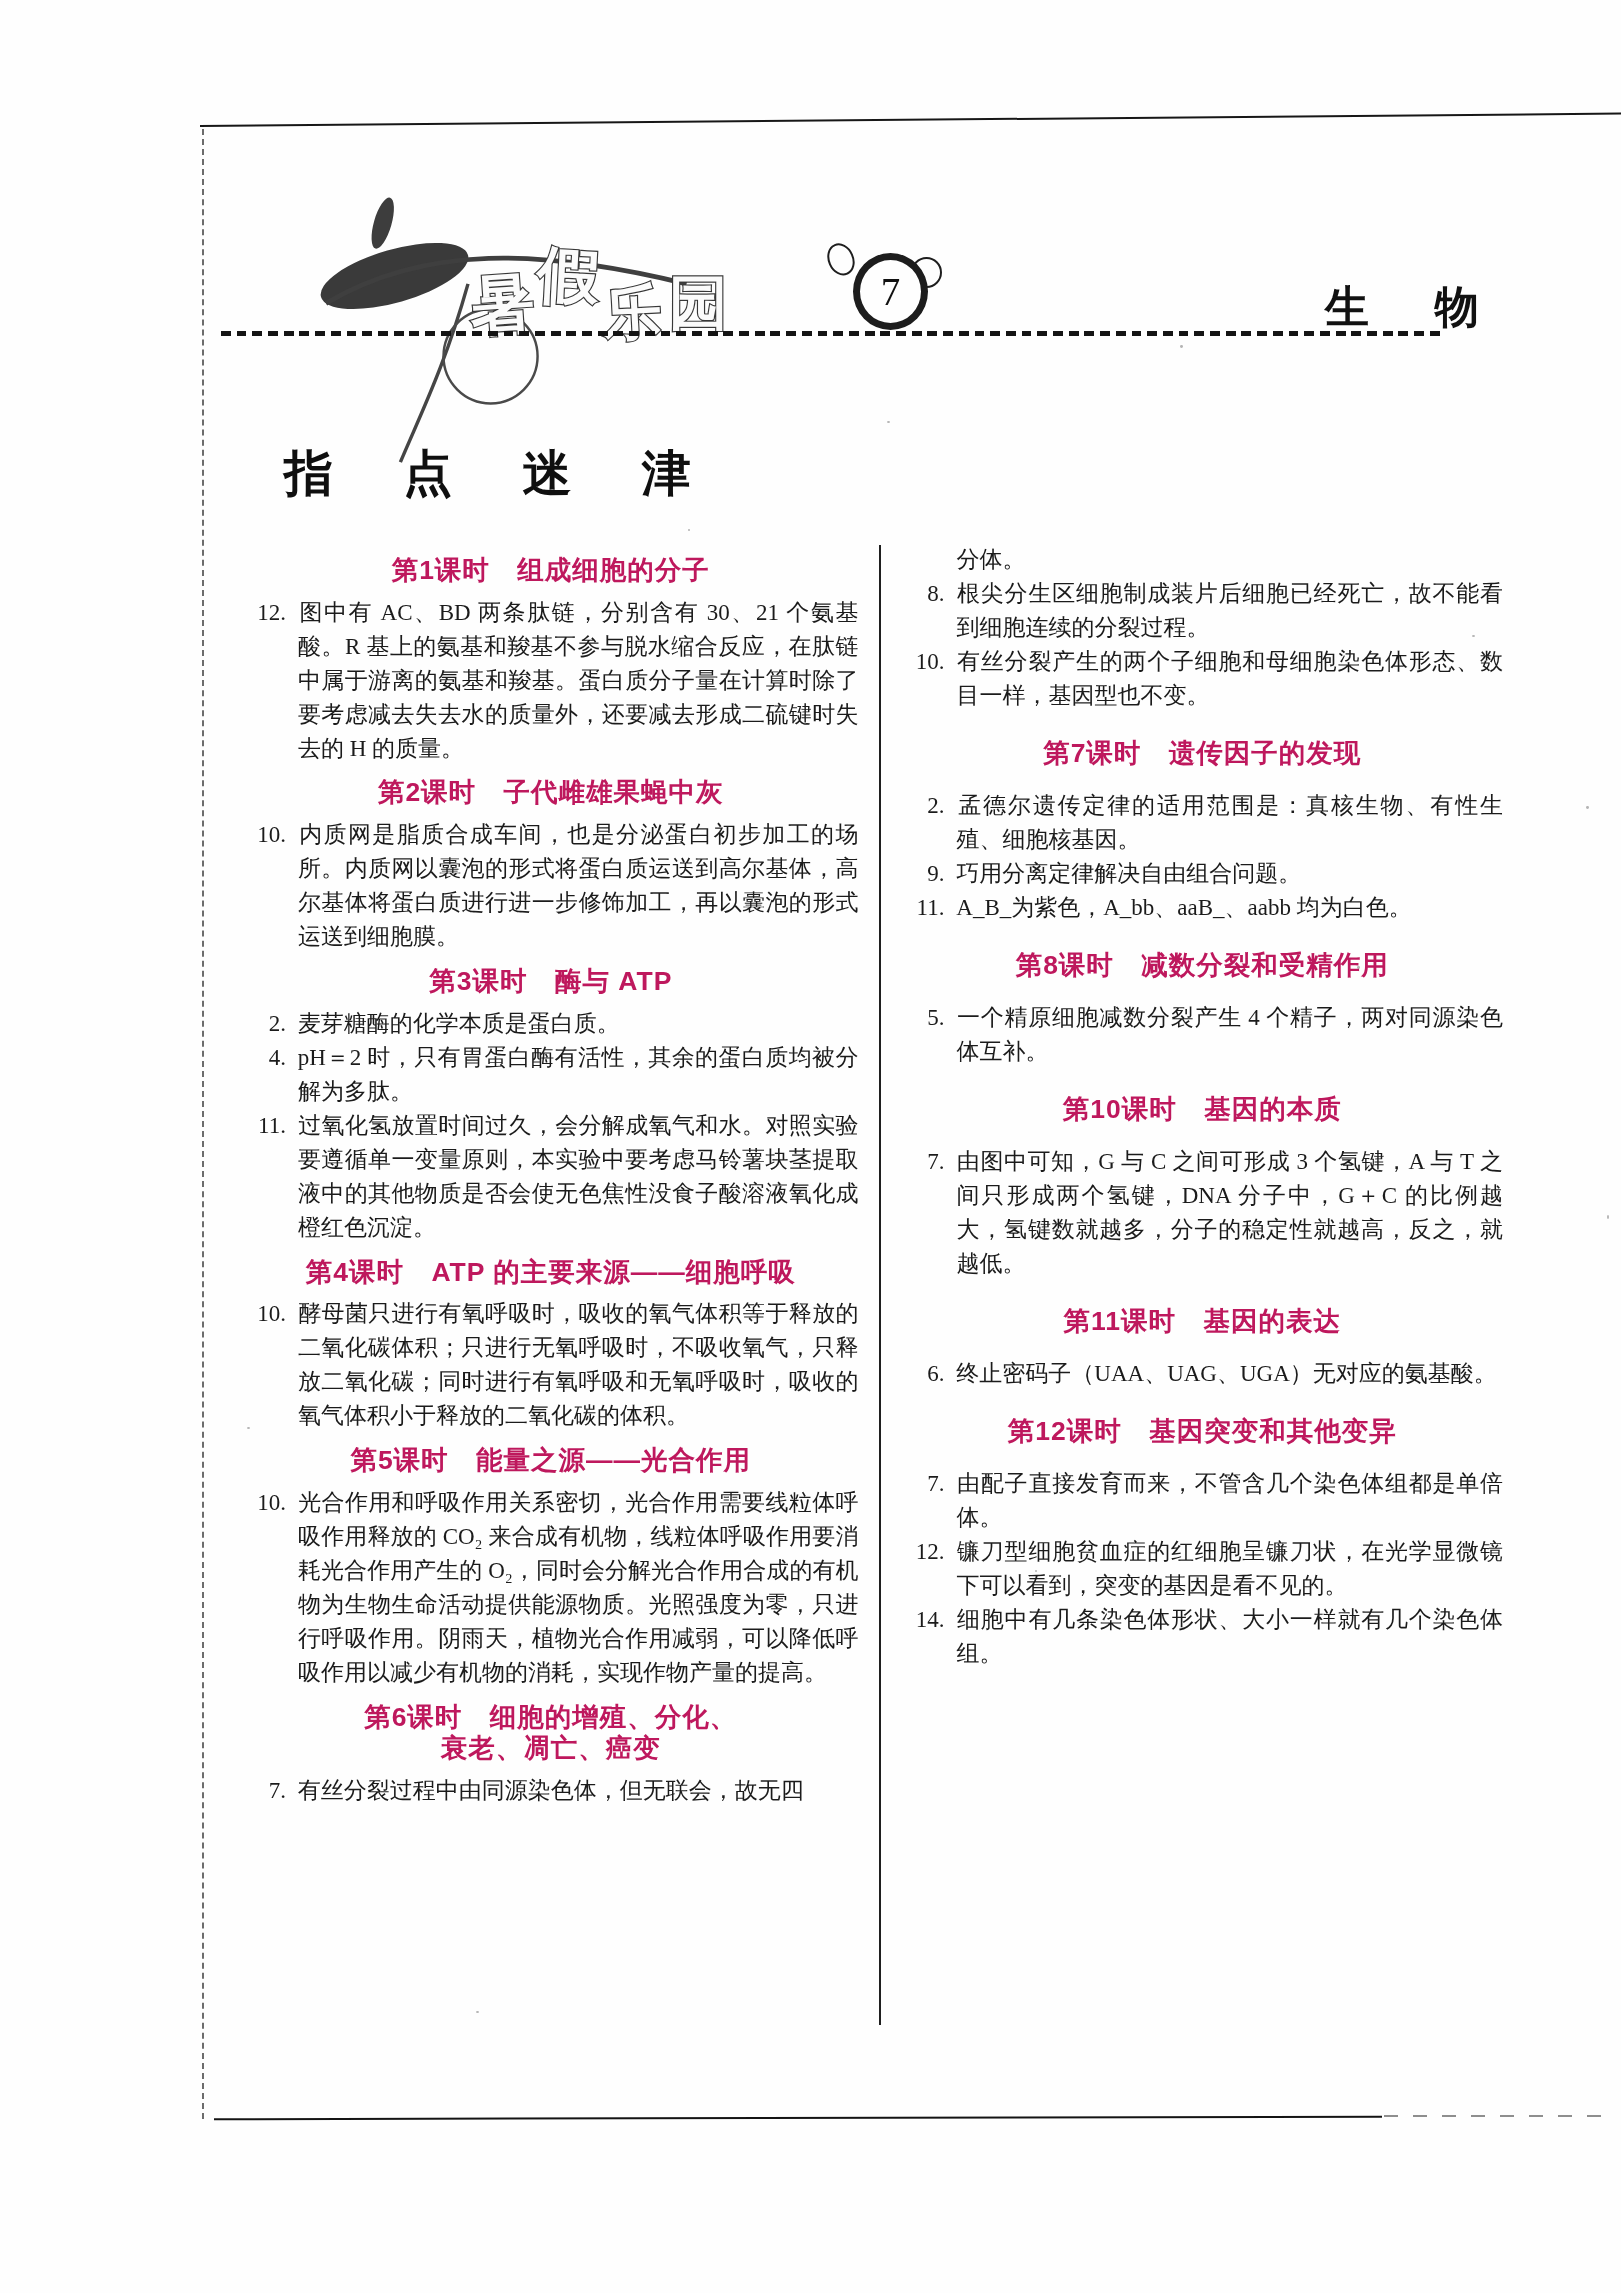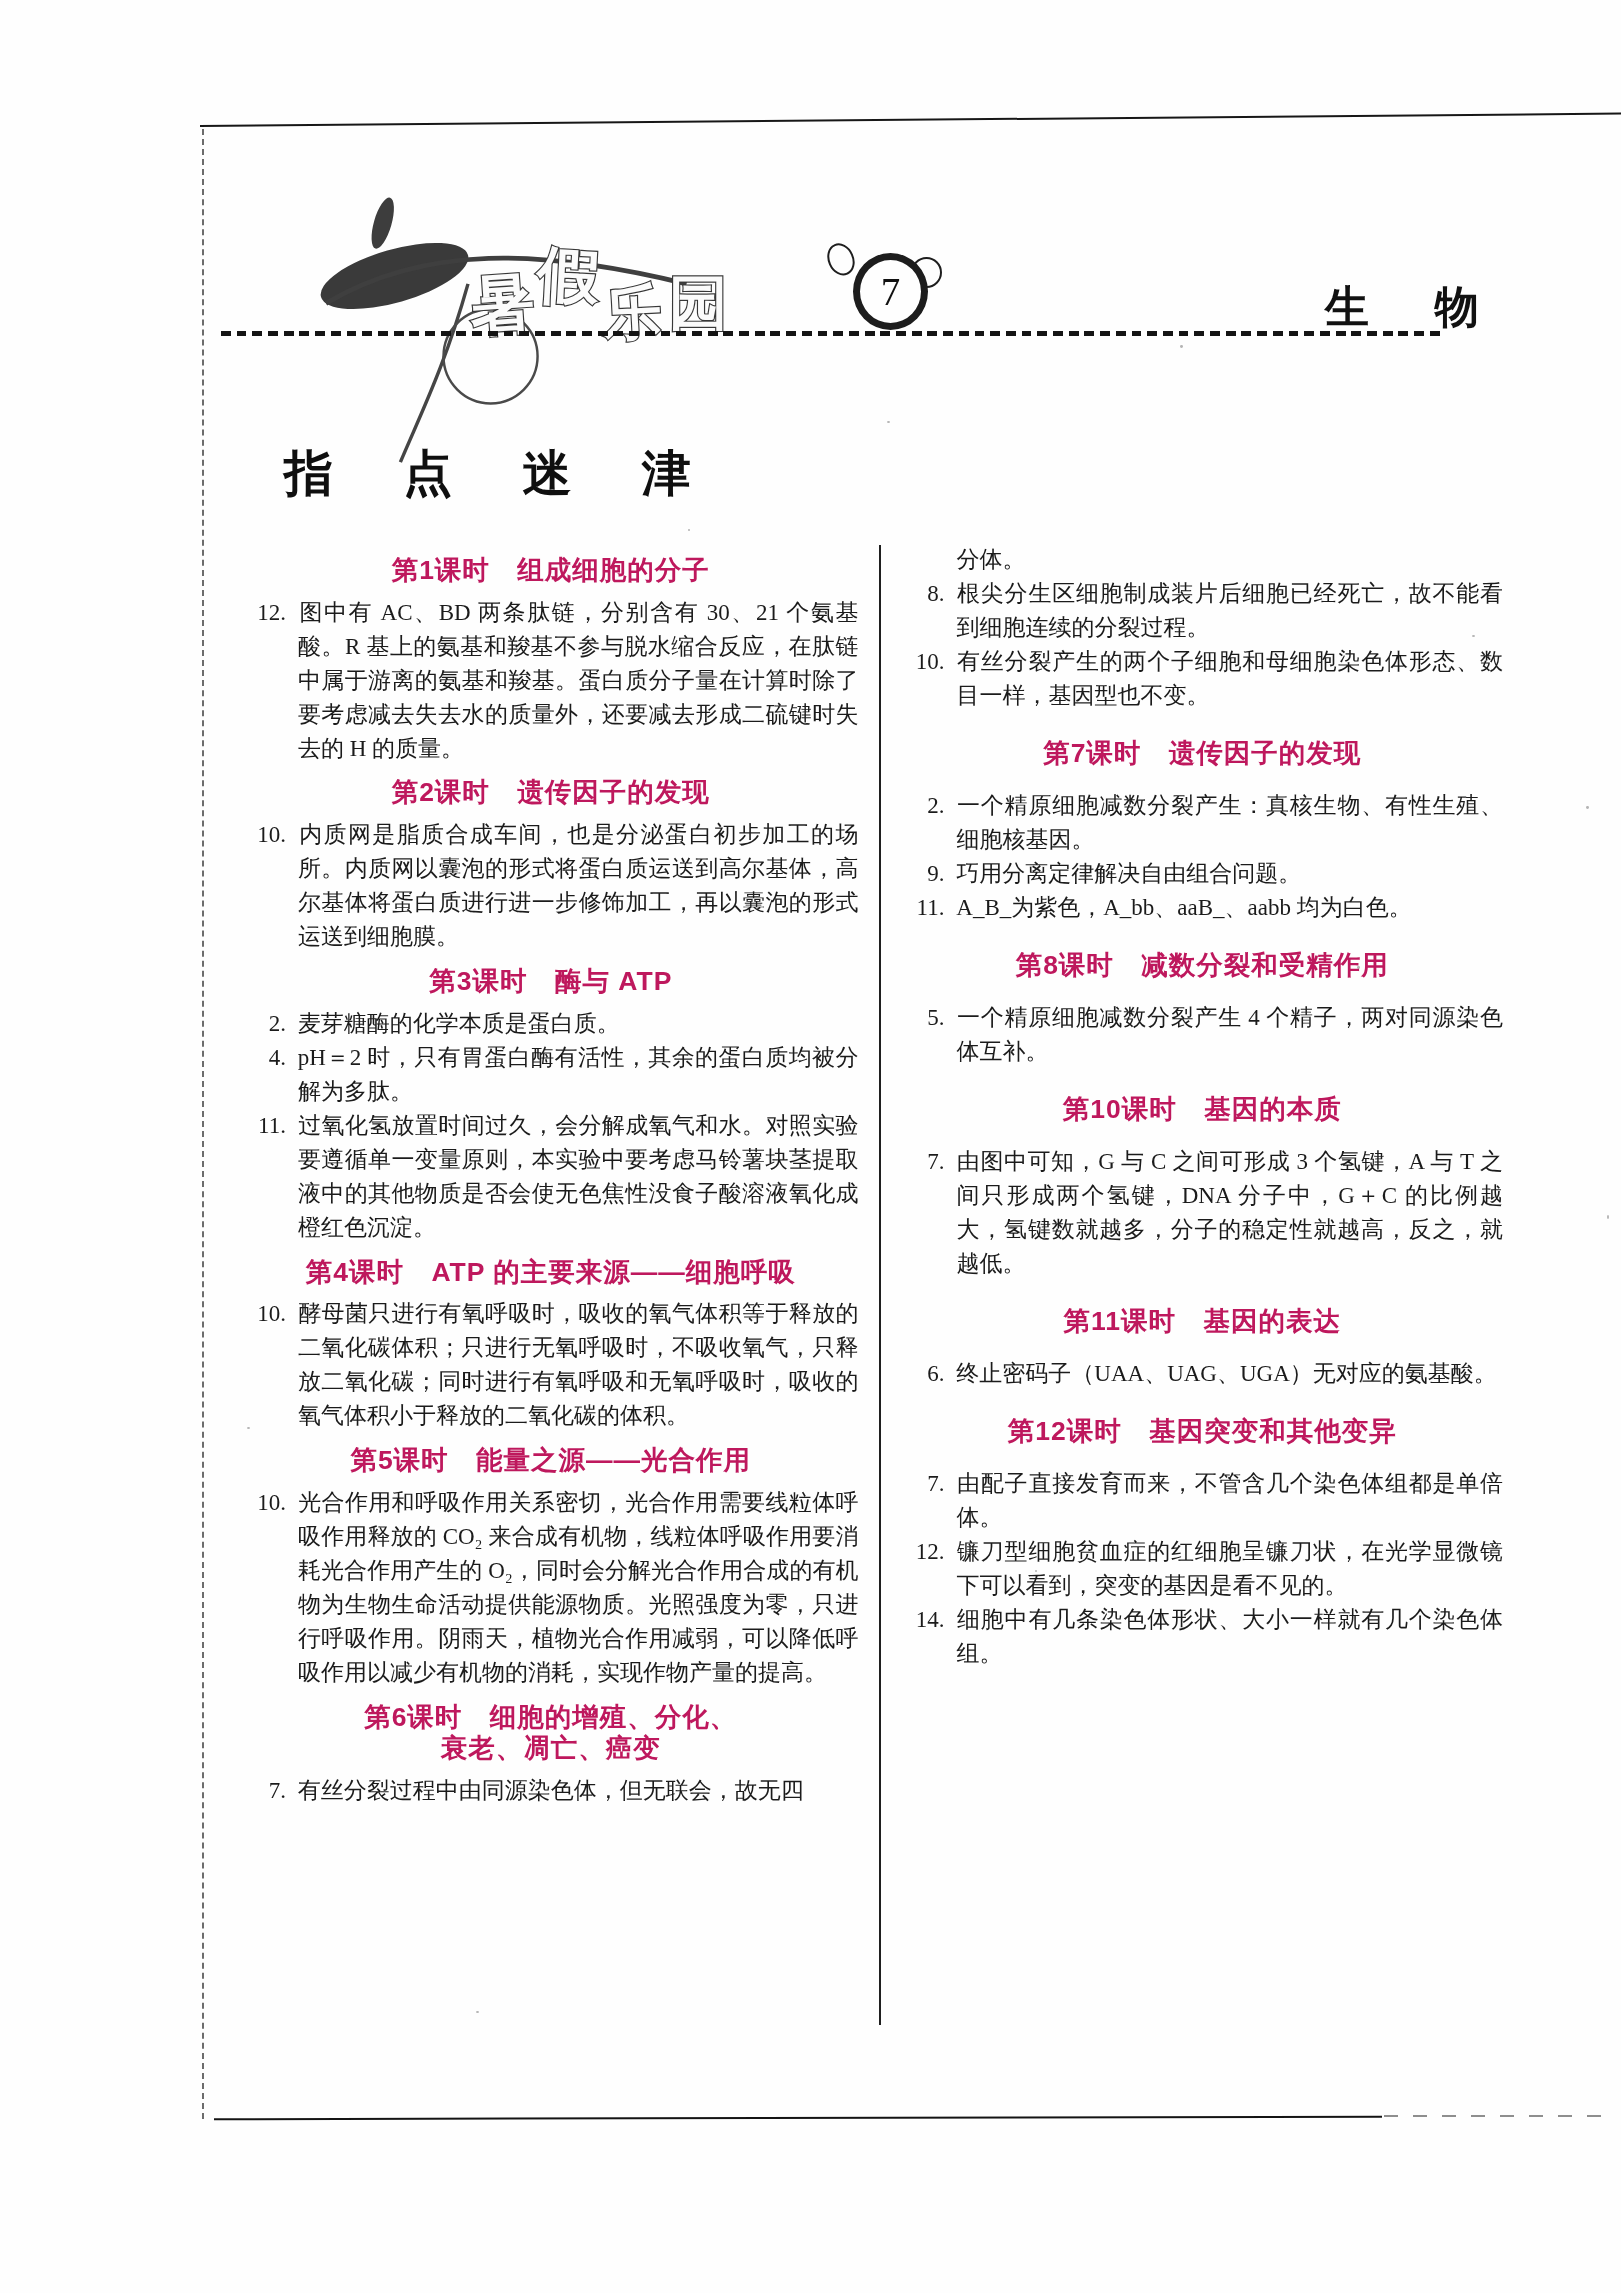--- a/index.html
+++ b/index.html
@@ -100,21 +100,21 @@
   <div class="content">
 
     <div class="col col-left">
 
       <section>
         <h2 class="sec-head">第1课时　组成细胞的分子</h2>
         <p class="item"><span class="num">12.</span><span>图中有 AC、BD 两条肽链，分别含有 30、21 个氨基酸。R 基上的氨基和羧基不参与脱水缩合反应，在肽链中属于游离的氨基和羧基。蛋白质分子量在计算时除了要考虑减去失去水的质量外，还要减去形成二硫键时失去的 H 的质量。</span></p>
       </section>
 
       <section>
-        <h2 class="sec-head">第2课时　遗传因子的发现</h2>
+        <h2 class="sec-head">第2课时　子代雌雄果蝇中灰</h2>
         <p class="item"><span class="num">10.</span><span>内质网是脂质合成车间，也是分泌蛋白初步加工的场所。内质网以囊泡的形式将蛋白质运送到高尔基体，高尔基体将蛋白质进行进一步修饰加工，再以囊泡的形式运送到细胞膜。</span></p>
       </section>
 
       <section>
         <h2 class="sec-head">第3课时　酶与 ATP</h2>
         <p class="item"><span class="num">2.</span><span>麦芽糖酶的化学本质是蛋白质。</span></p>
         <p class="item"><span class="num">4.</span><span>pH＝2 时，只有胃蛋白酶有活性，其余的蛋白质均被分解为多肽。</span></p>
         <p class="item"><span class="num">11.</span><span>过氧化氢放置时间过久，会分解成氧气和水。对照实验要遵循单一变量原则，本实验中要考虑马铃薯块茎提取液中的其他物质是否会使无色焦性没食子酸溶液氧化成橙红色沉淀。</span></p>
       </section>
 
@@ -140,21 +140,21 @@
 
     <div class="col col-right">
 
       <p class="item cont" style="padding-left:55px"><span>分体。</span></p>
 
       <p class="item"><span class="num">8.</span><span>根尖分生区细胞制成装片后细胞已经死亡，故不能看到细胞连续的分裂过程。</span></p>
       <p class="item"><span class="num">10.</span><span>有丝分裂产生的两个子细胞和母细胞染色体形态、数目一样，基因型也不变。</span></p>
 
       <section>
         <h2 class="sec-head">第7课时　遗传因子的发现</h2>
-        <p class="item"><span class="num">2.</span><span>一个精原细胞减数分裂产生：真核生物、有性生殖、细胞核基因。</span></p>
+        <p class="item"><span class="num">2.</span><span>孟德尔遗传定律的适用范围是：真核生物、有性生殖、细胞核基因。</span></p>
         <p class="item"><span class="num">9.</span><span>巧用分离定律解决自由组合问题。</span></p>
         <p class="item"><span class="num">11.</span><span>A_B_为紫色，A_bb、aaB_、aabb 均为白色。</span></p>
       </section>
 
       <section>
         <h2 class="sec-head">第8课时　减数分裂和受精作用</h2>
         <p class="item"><span class="num">5.</span><span>一个精原细胞减数分裂产生 4 个精子，两对同源染色体互补。</span></p>
       </section>
 
 

